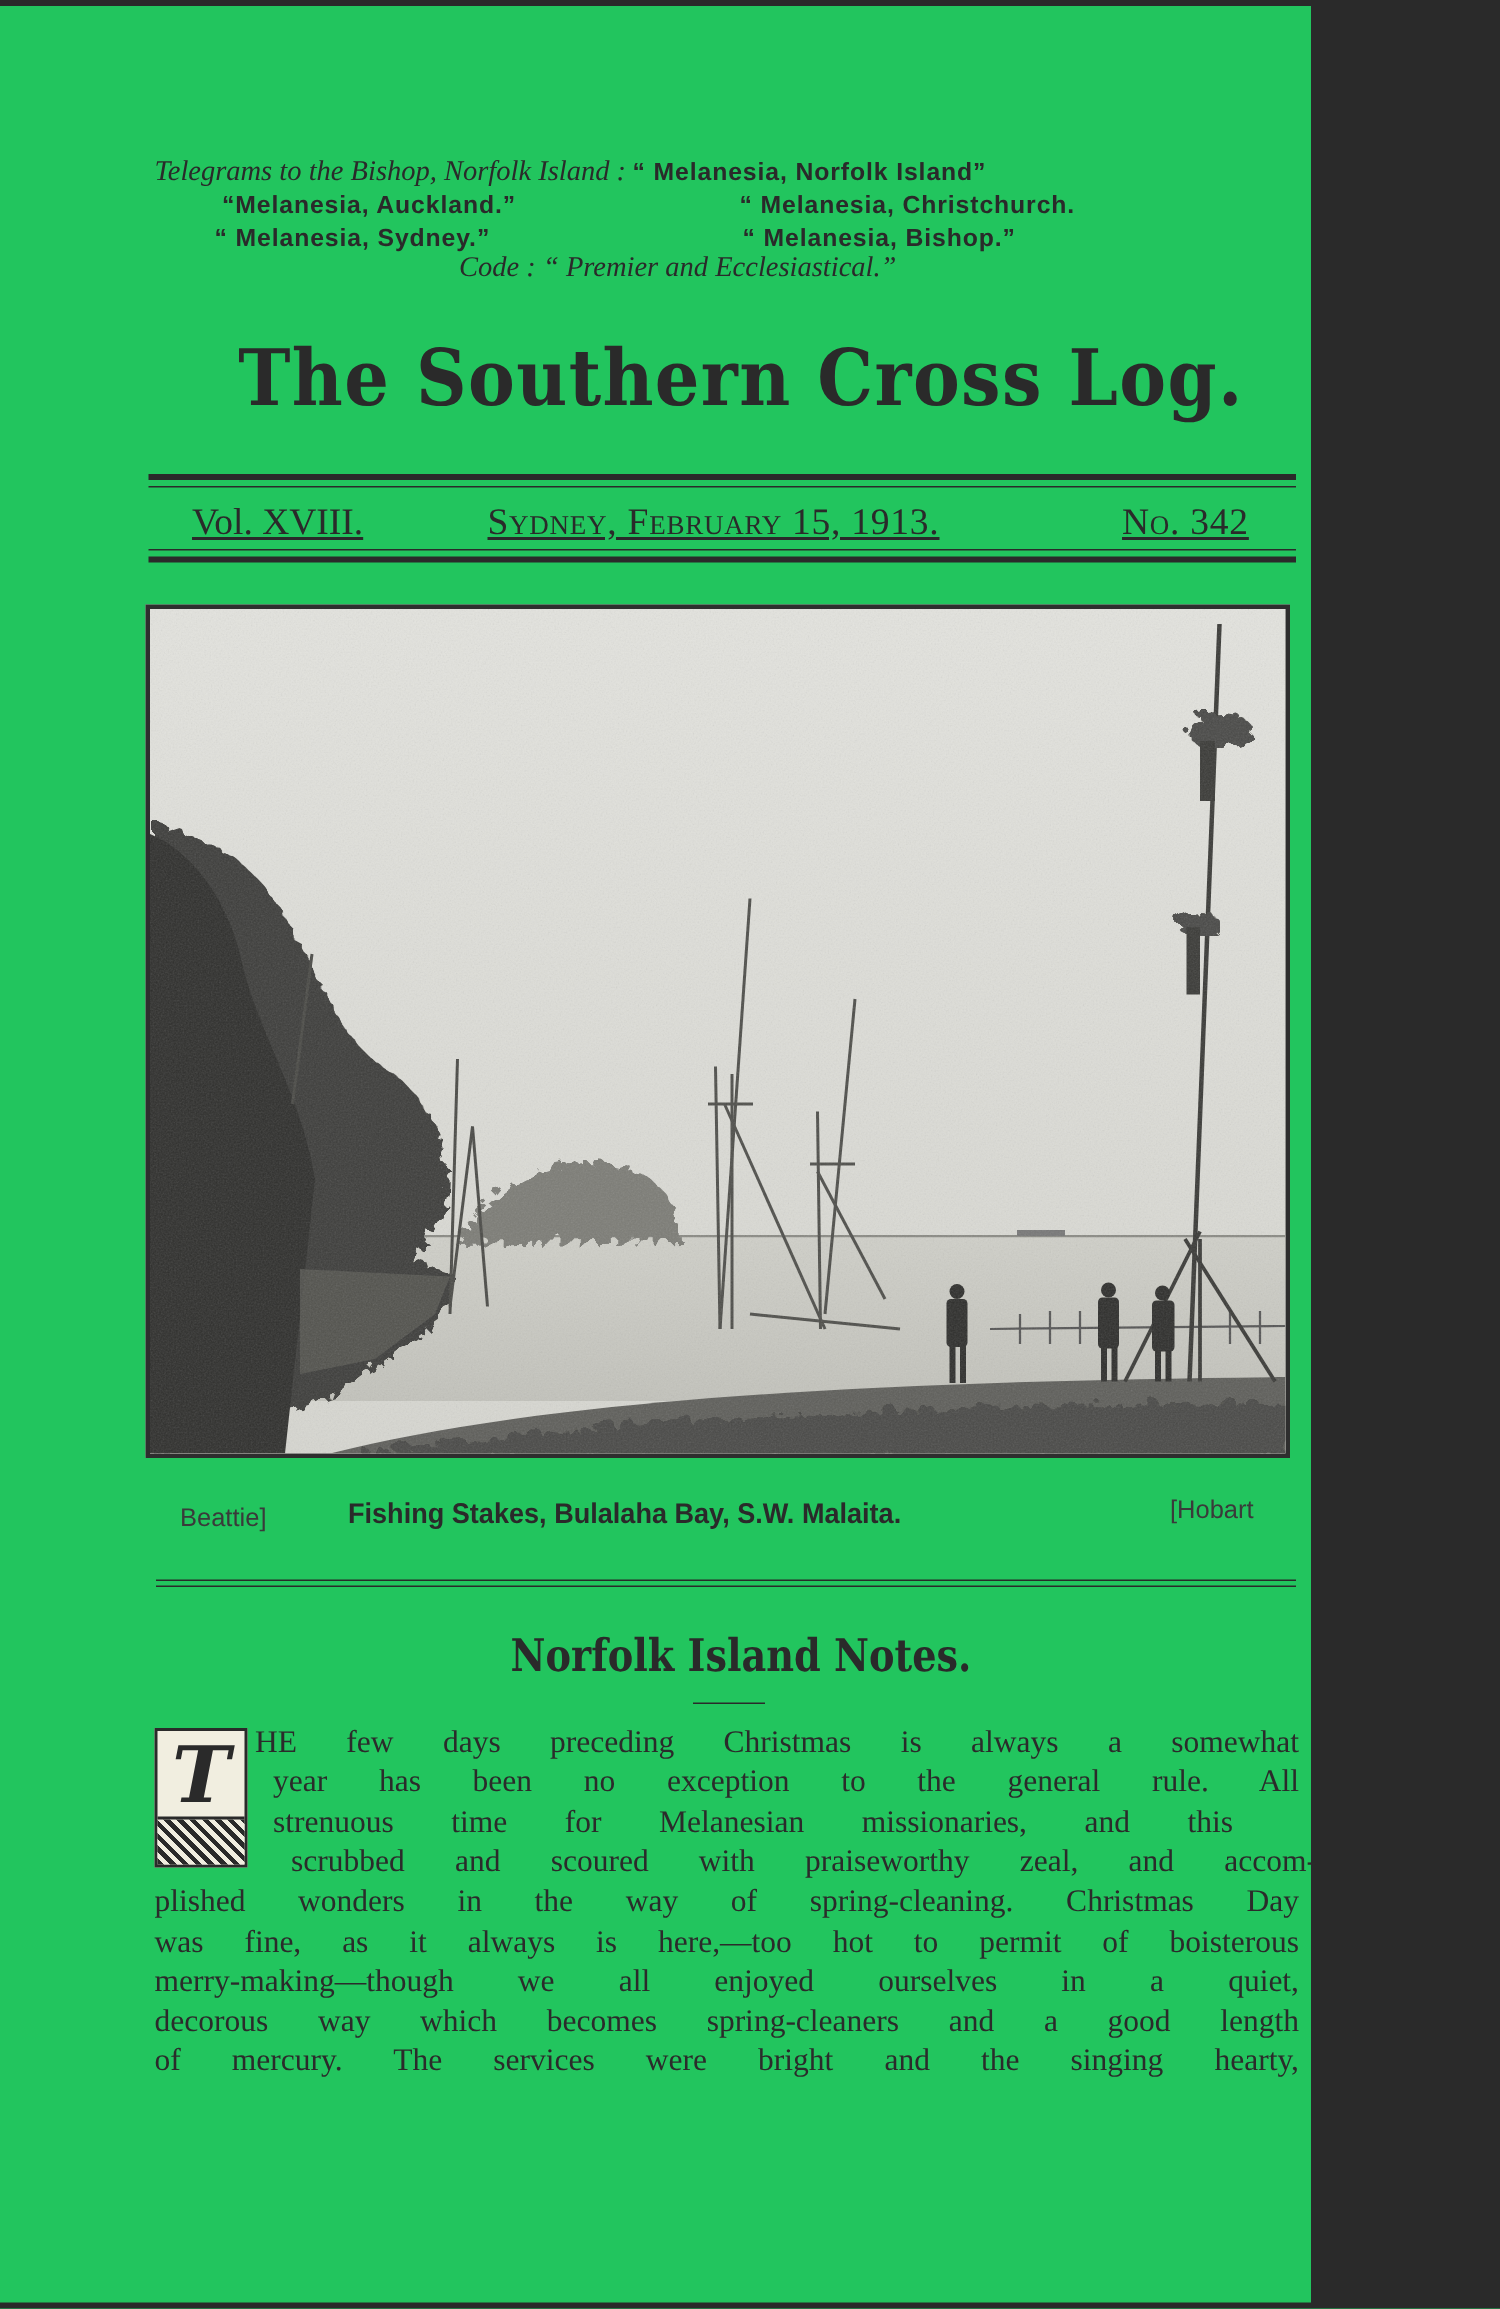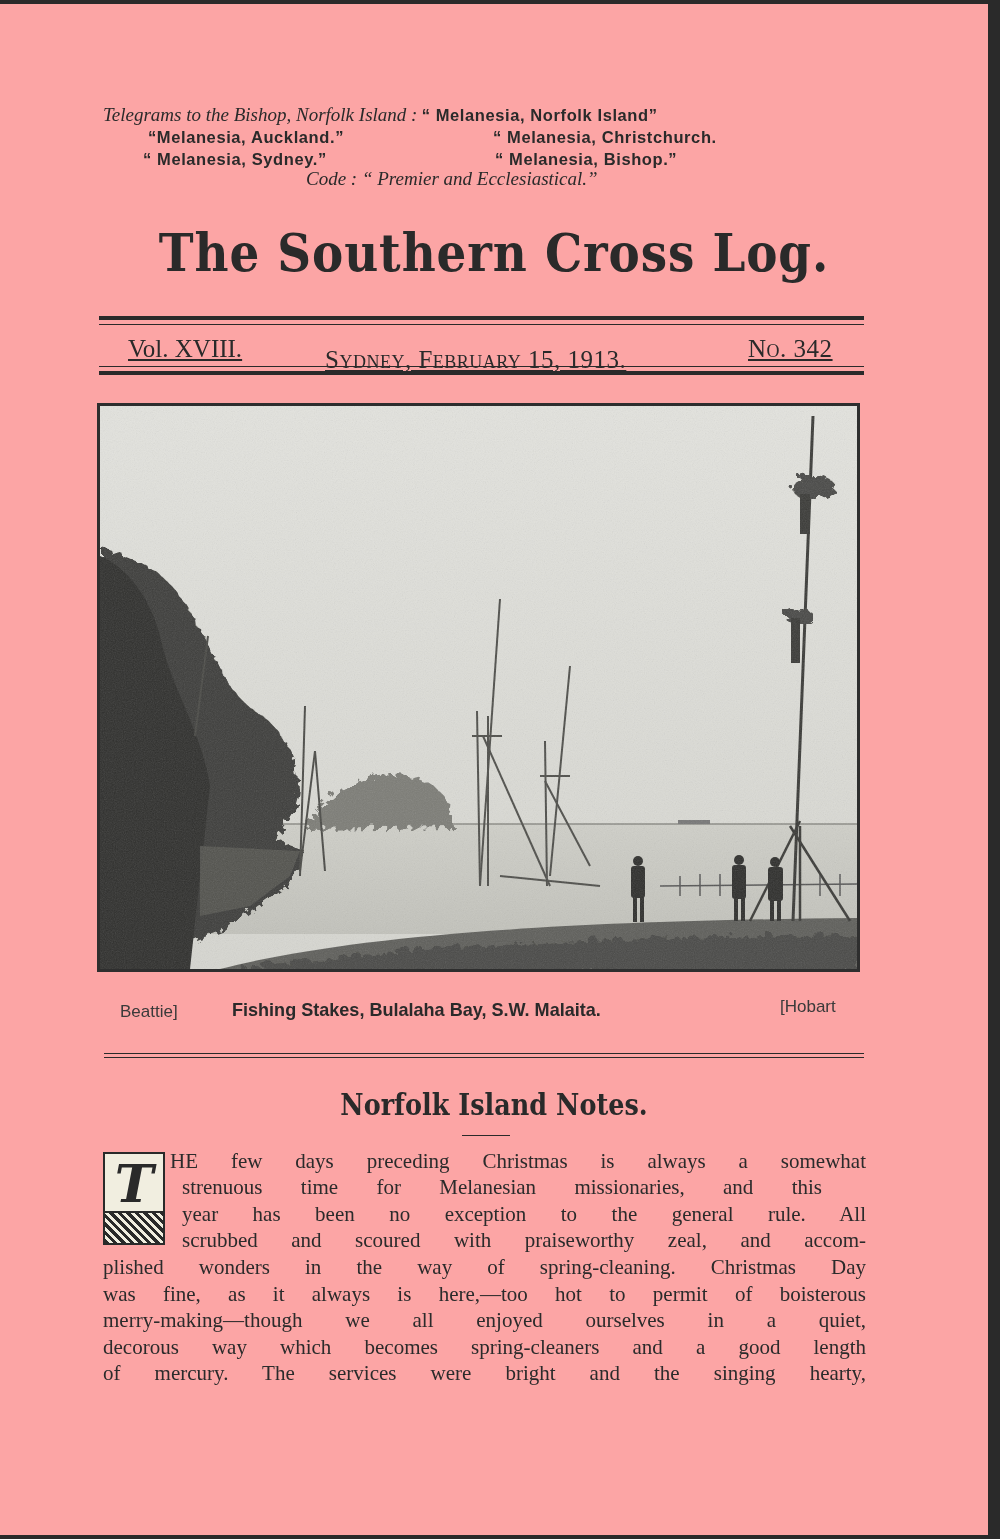--- a/index.html
+++ b/index.html
@@ -1,17 +1,17 @@
 <!DOCTYPE html>
 <html><head>
 <meta charset="utf-8">
 <style>
   html, body { margin: 0; padding: 0; }
   body { width: 1000px; height: 1539px; background: #2a2a2a; position: relative; overflow: hidden; font-family: "Liberation Serif", serif; color: #2b2b2b; }
-  .page { position: absolute; left: 0; top: 4px; width: 988px; height: 1531px; background: #fca5a5; }
+  .page { position: absolute; left: 0; top: 4px; width: 874px; height: 1531px; background: #22c55e; }
   .telegram-line { position: absolute; white-space: nowrap; font-size: 17px; line-height: 20px; color: #2a2a2a; }
   .tg-italic { font-family: "Liberation Serif", serif; font-style: italic; font-size: 19px; }
   .tg-bold { font-family: "Liberation Sans", sans-serif; font-weight: bold; font-size: 16.5px; letter-spacing: 0.6px; }
   .masthead { position: absolute; left: 0; width: 988px; top: 218px; text-align: center; font-family: "DejaVu Serif", serif; font-weight: bold; font-size: 52px; letter-spacing: 1px; color: #2a2a2a; transform: scaleX(0.9); }
   .rule { position: absolute; background: #2a2a2a; }
   .issue-line { position: absolute; top: 331px; font-size: 25px; color: #2a2a2a; white-space: nowrap; font-family: "Liberation Serif", serif; text-decoration: underline; }
   .sc { font-variant: small-caps; letter-spacing: 0.5px; }
   .photo-frame { position: absolute; left: 97px; top: 399px; width: 763px; height: 569px; border: 3px solid #2e2e2e; box-sizing: border-box; background: #dcdcd6; overflow: hidden; }
   .photo-frame svg { display: block; }
   .caption-credit { position: absolute; top: 998px; font-size: 17px; font-family: "Liberation Sans", sans-serif; color: #3a3a3a; }
@@ -47,21 +47,21 @@
   <div class="telegram-line" style="left:306px; top:165px;">
     <span class="tg-italic">Code : “ Premier and Ecclesiastical.”</span>
   </div>
 
   <div class="masthead">The Southern Cross Log.</div>
 
   <div class="rule" style="left:99px; top:312px; width:765px; height:4px;"></div>
   <div class="rule" style="left:99px; top:320px; width:765px; height:1px;"></div>
 
   <div class="issue-line" style="left:128px;"><span>Vol. XVIII.</span></div>
-  <div class="issue-line sc" style="left:325px;margin-top:11px;"><span>Sydney, February 15, 1913.</span></div>
+  <div class="issue-line sc" style="left:325px;"><span>Sydney, February 15, 1913.</span></div>
   <div class="issue-line sc" style="left:748px;"><span>No. 342</span></div>
 
   <div class="rule" style="left:99px; top:362px; width:765px; height:1px;"></div>
   <div class="rule" style="left:99px; top:367px; width:765px; height:4px;"></div>
 
   <div class="photo-frame" title="Photograph of fishing stakes in a bay with trees on the left, tall poles with tufts on the right and three figures standing on the shore">
     <svg width="757" height="563" viewBox="0 0 757 563">
       <defs>
         <linearGradient id="sky" x1="0" y1="0" x2="0" y2="1">
           <stop offset="0" stop-color="#e3e3de"></stop>
@@ -171,23 +171,23 @@
 
   <div class="dropcap">
     <span class="letter">T</span>
     <span class="weave"></span>
   </div>
 
   <div class="body-text" style="left:170px; top:1144px; width:696px;">
     <span class="body-line">HE few days preceding Christmas is always a somewhat</span>
   </div>
   <div class="body-text" style="left:182px; top:1170px; width:640px;">
+    <span class="body-line" style="width:684px;">year has been no exception to the general rule.  All</span>
     <span class="body-line" style="width:640px;">strenuous time for Melanesian missionaries, and this</span>
-    <span class="body-line" style="width:684px;">year has been no exception to the general rule.  All</span>
-    <span class="body-line" style="width:684px;">scrubbed and scoured with praiseworthy zeal, and accom-</span>
+    <span class="body-line" style="width:684px;margin-left:12px;">scrubbed and scoured with praiseworthy zeal, and accom-</span>
   </div>
   <div class="body-text" style="left:103px; top:1250px; width:763px;">
     <span class="body-line">plished wonders in the way of spring-cleaning.  Christmas Day</span>
     <span class="body-line">was fine, as it always is here,—too hot to permit of boisterous</span>
     <span class="body-line">merry-making—though we all enjoyed ourselves in a quiet,</span>
     <span class="body-line">decorous way which becomes spring-cleaners and a good length</span>
     <span class="body-line">of mercury.  The services were bright and the singing hearty,</span>
   </div>
 
 </div>

